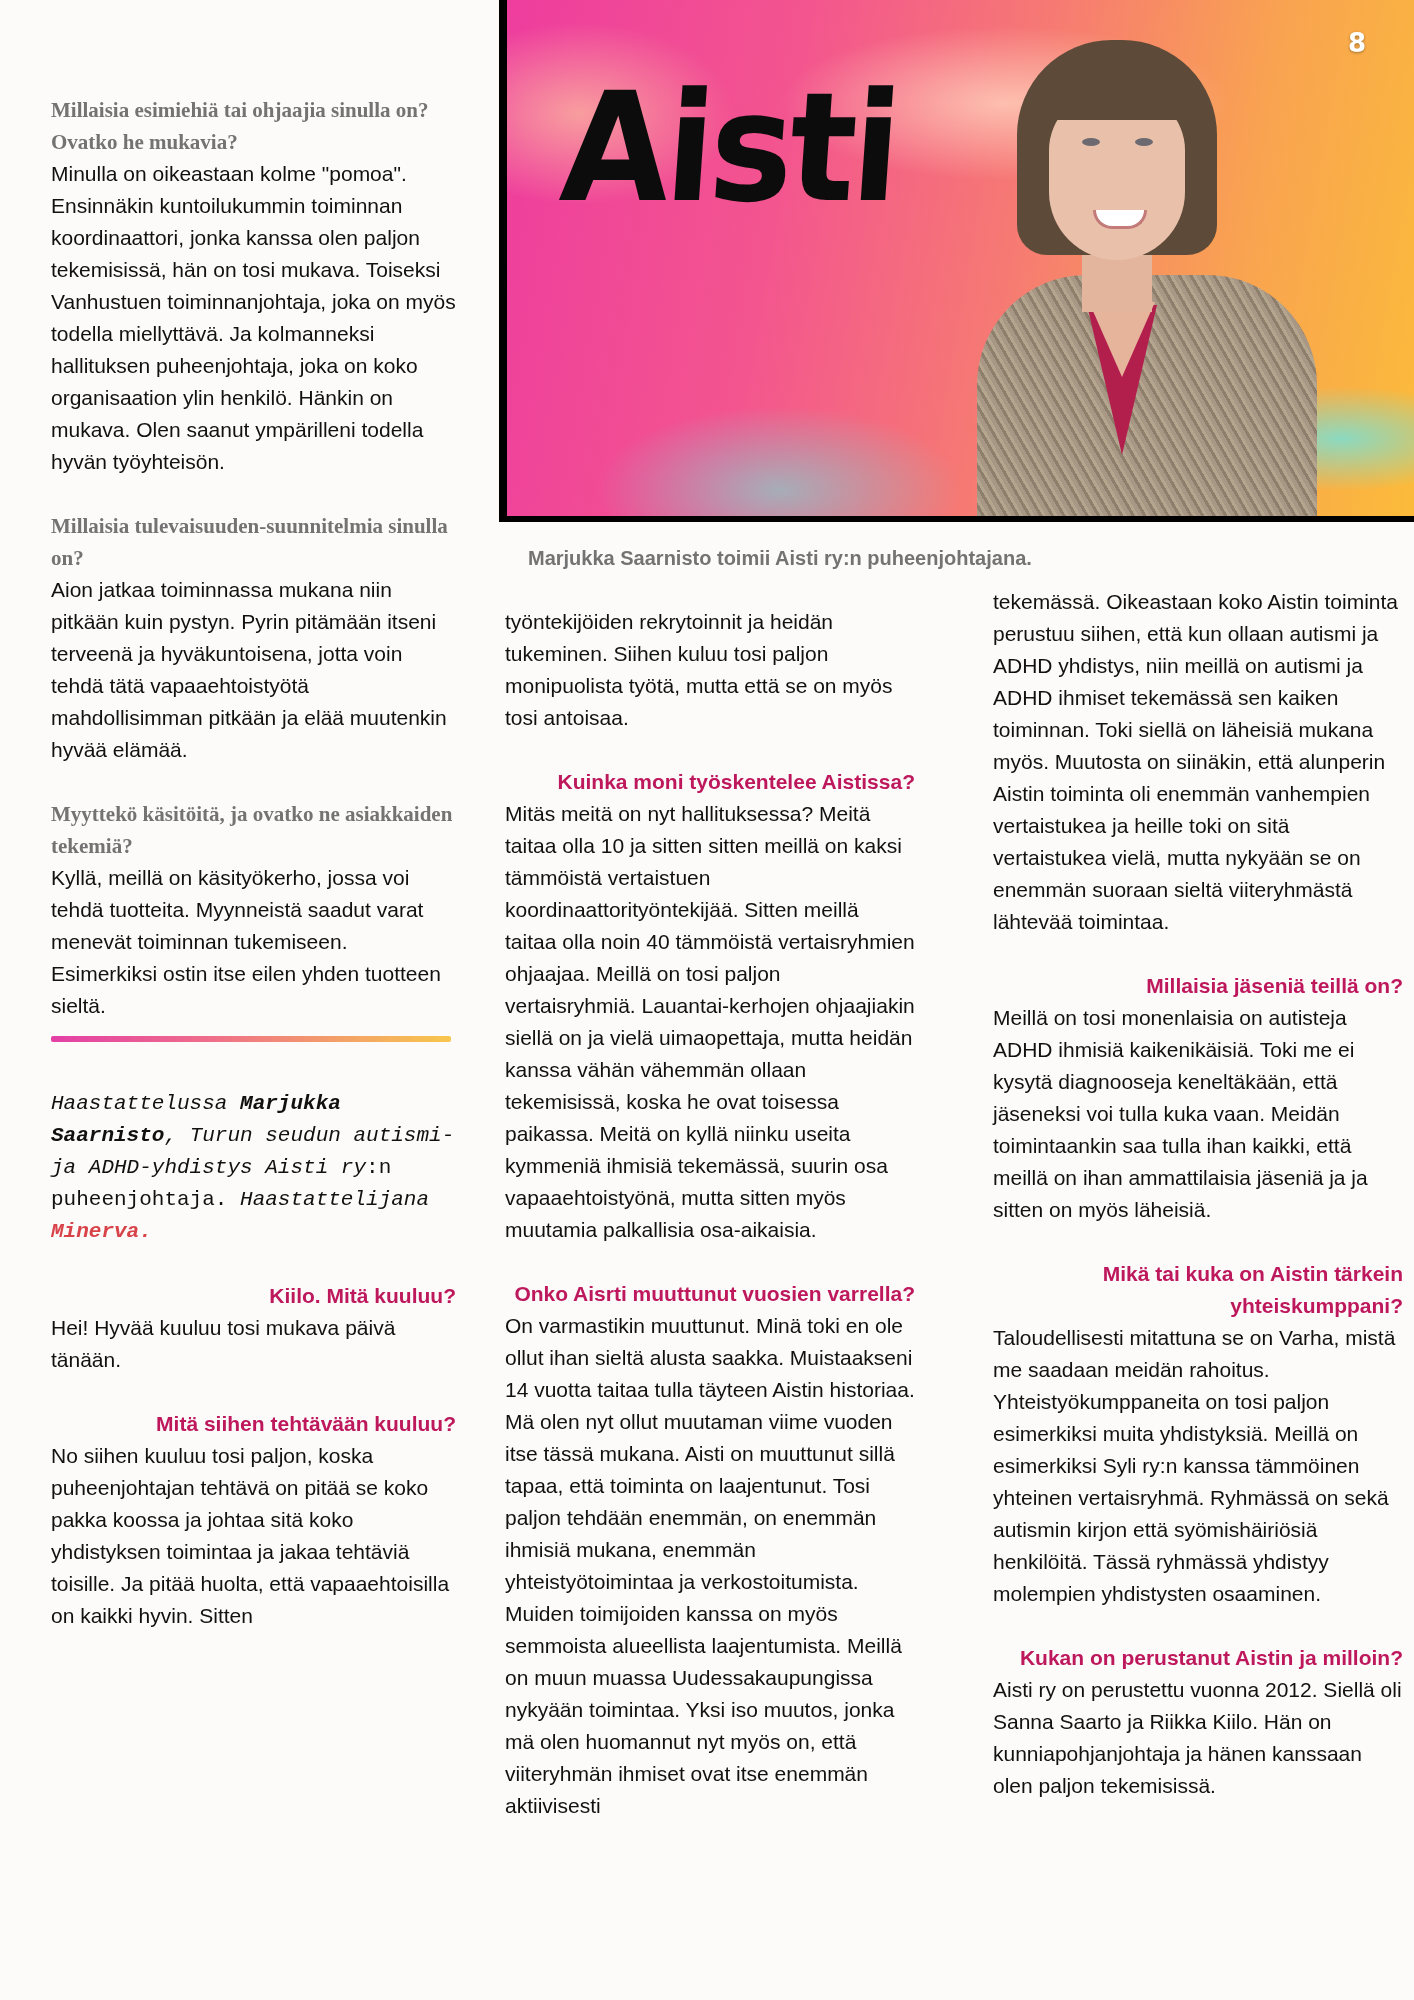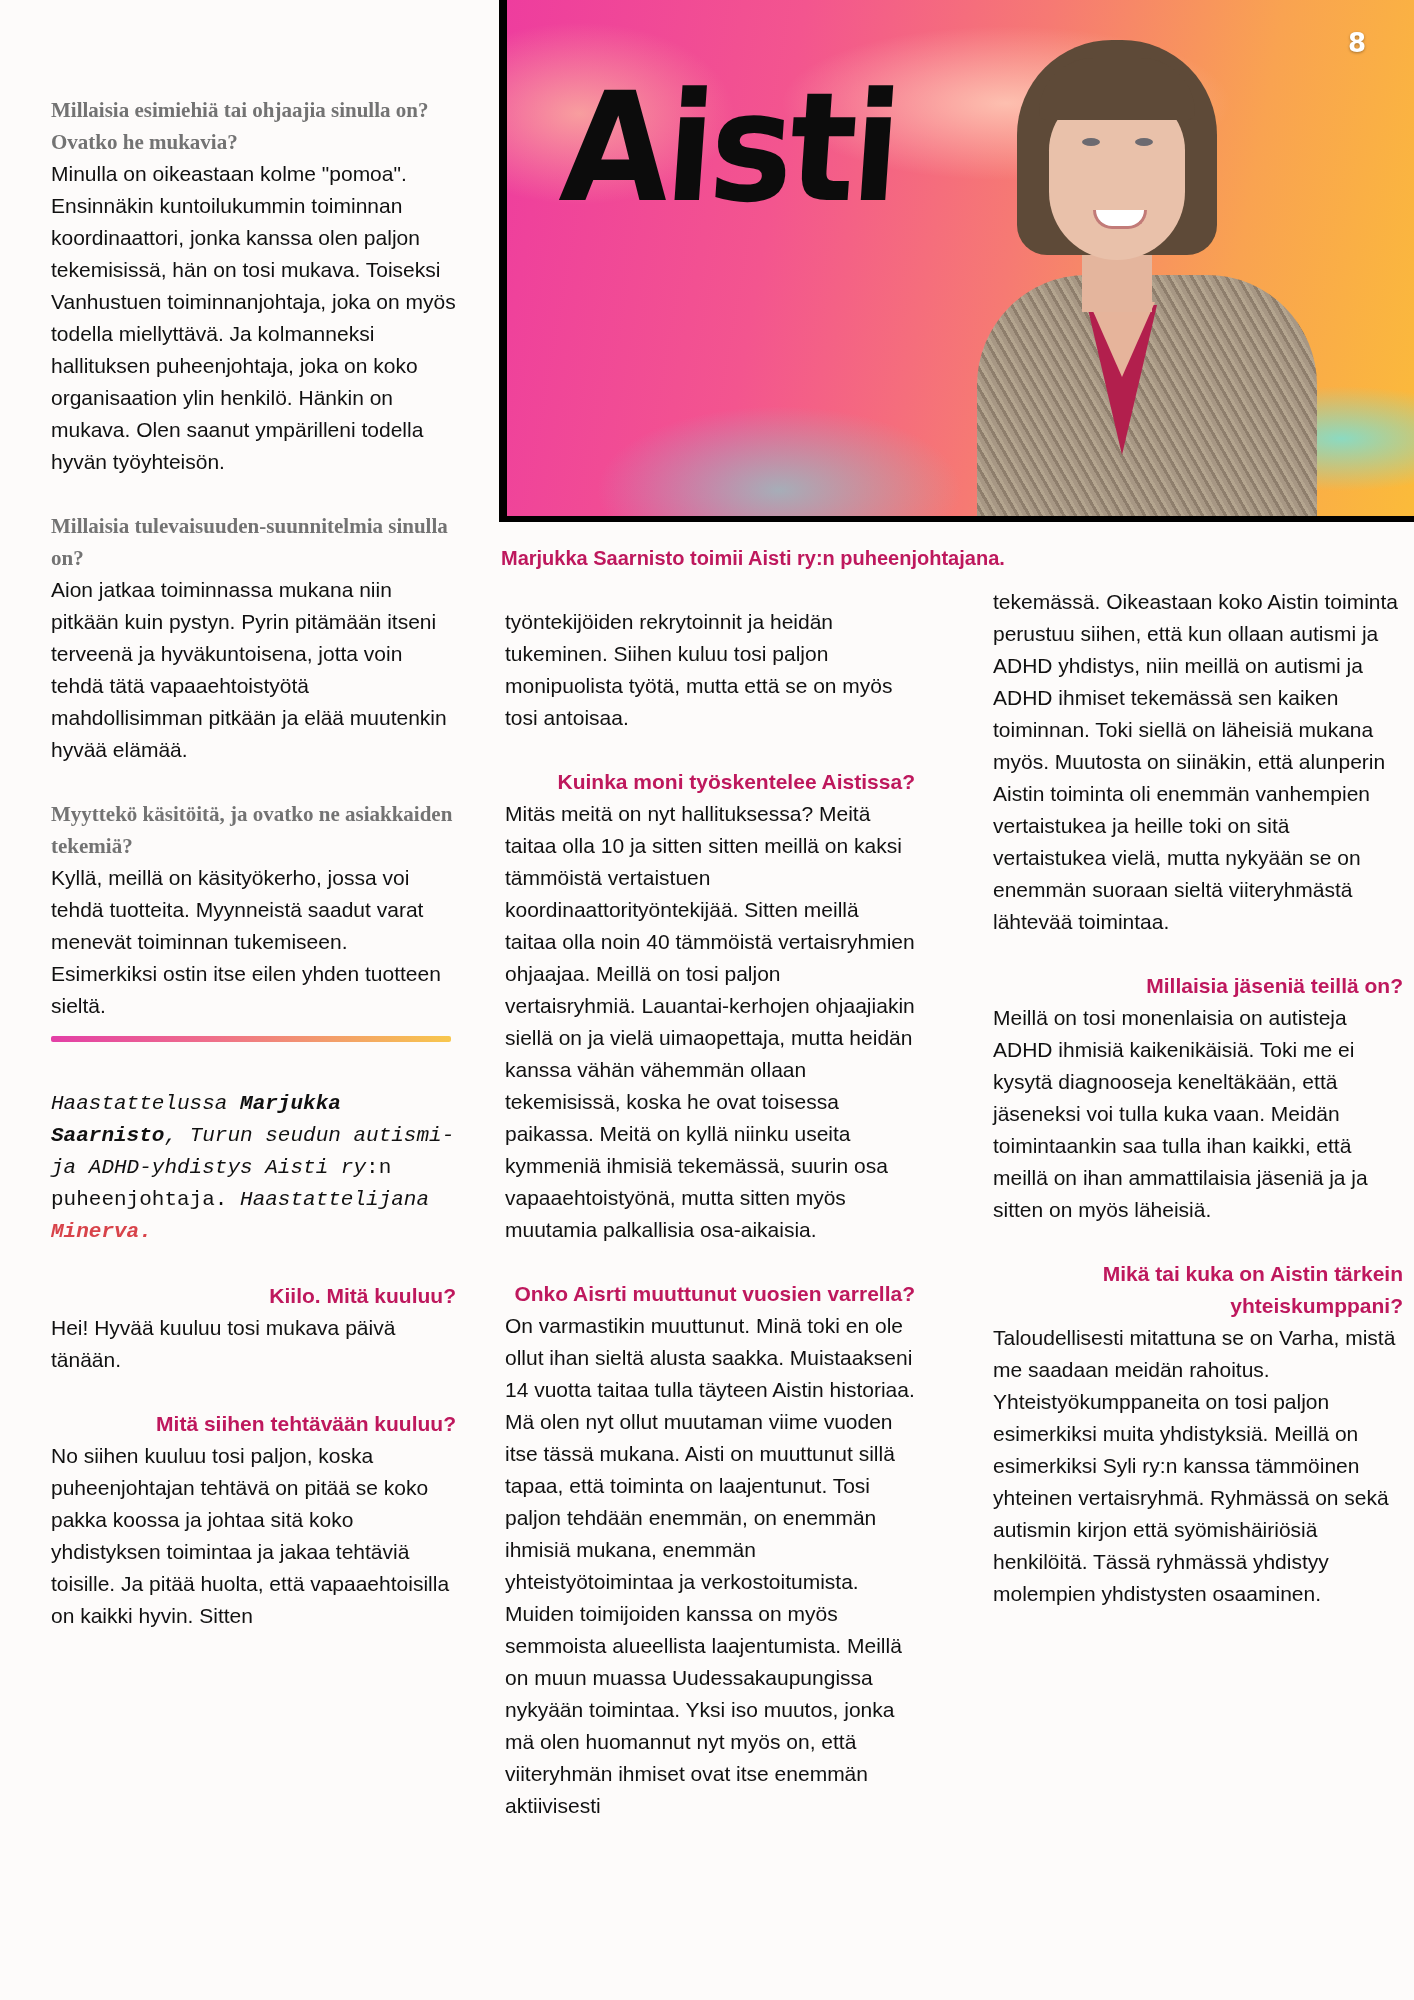--- a/index.html
+++ b/index.html
@@ -81,21 +81,21 @@
     position:absolute; left:110px; top:265px; width:70px; height:150px;
     background:#b21f4d;
     clip-path:polygon(0 0,100% 0,50% 100%);
   }
   .chest {
     position:absolute; left:112px; top:262px; width:66px; height:75px;
     background:#e6b49b; clip-path:polygon(0 0,100% 0,50% 100%);
   }
 
   #caption {
-    position:absolute; left:501px; top:547px; font-weight:bold; font-size:20px; color:#be185d;
+    position:absolute; left:528px; top:547px; font-weight:bold; font-size:20px; color:#737373;
   }
 </style>
 </head>
 <body>
 
 <div id="hero">
   <div id="hero-inner">
     <div id="hero-logo">Aisti</div>
     <div class="person">
       <div class="cardigan"></div>
@@ -162,13 +162,17 @@
 <div id="col-right" class="col">
   <p class="sec">tekemässä. Oikeastaan koko Aistin toiminta perustuu siihen, että kun ollaan autismi ja ADHD yhdistys, niin meillä on autismi ja ADHD ihmiset tekemässä sen kaiken toiminnan. Toki siellä on läheisiä mukana myös. Muutosta on siinäkin, että alunperin Aistin toiminta oli enemmän vanhempien vertaistukea ja heille toki on sitä vertaistukea vielä, mutta nykyään se on enemmän suoraan sieltä  viiteryhmästä lähtevää toimintaa.</p>
   <div class="sec">
     <p class="q-red">Millaisia jäseniä teillä on?</p>
     <p>Meillä on tosi monenlaisia on autisteja ADHD ihmisiä kaikenikäisiä. Toki me ei kysytä diagnooseja keneltäkään, että jäseneksi voi tulla kuka vaan. Meidän toimintaankin saa tulla ihan kaikki, että meillä on ihan ammattilaisia jäseniä ja ja sitten on myös läheisiä.</p>
   </div>
   <div class="sec">
     <p class="q-red">Mikä tai kuka on Aistin tärkein yhteiskumppani?</p>
     <p>Taloudellisesti mitattuna se on Varha, mistä me saadaan meidän rahoitus. Yhteistyökumppaneita on tosi paljon esimerkiksi muita yhdistyksiä. Meillä on esimerkiksi Syli ry:n kanssa tämmöinen yhteinen vertaisryhmä. Ryhmässä on sekä autismin kirjon että syömishäiriösiä henkilöitä. Tässä ryhmässä yhdistyy molempien yhdistysten osaaminen.</p>
   </div>
+  <div>
+    <p class="q-red">Kukan on perustanut Aistin ja milloin?</p>
+    <p>Aisti ry on perustettu vuonna 2012. Siellä oli Sanna Saarto ja Riikka Kiilo. Hän on kunniapohjanjohtaja ja hänen kanssaan olen paljon tekemisissä.</p>
+  </div>
 </div>
 
 </body></html>

